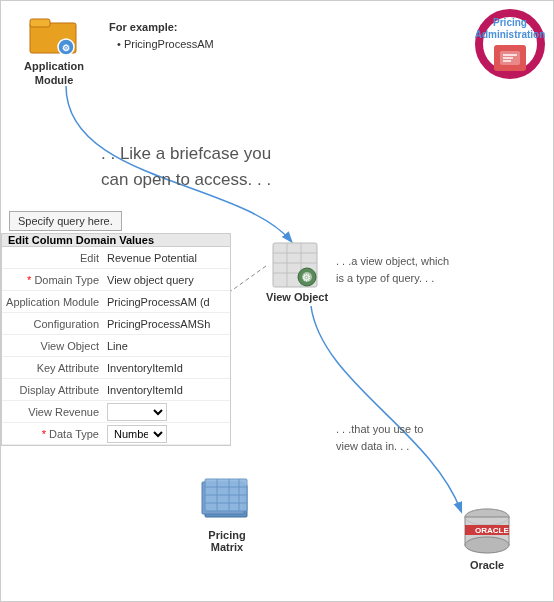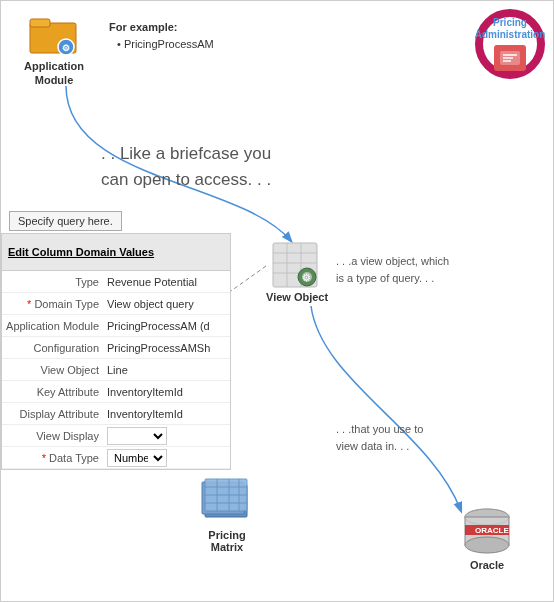--- a/index.html
+++ b/index.html
@@ -130,25 +130,24 @@
       position: absolute;
       top: 232px;
       left: 0px;
       width: 230px;
       background: #fff;
       border: 1px solid #ccc;
       font-size: 11px;
     }
     .edit-panel-title {
       background: #e8e8e8;
-      padding: 12px 6px;
+      padding: 0 6px;
       font-weight: bold;
       font-size: 11px;
       border-bottom: 1px solid #ccc;
-      text-decoration: underline;
     }
     .edit-panel-row {
       display: flex;
       border-bottom: 1px solid #eee;
       min-height: 22px;
       align-items: center;
     }
     .edit-panel-label {
       width: 105px;
       text-align: right;
@@ -313,21 +312,21 @@
     <div>. . Like a briefcase you</div>
     <div>can open to access. . .</div>
   </div>
 
   <button class="specify-query-btn">Specify query here.</button>
 
   <div class="edit-panel">
     <div class="edit-panel-title">Edit Column Domain Values</div>
 
     <div class="edit-panel-row">
-      <div class="edit-panel-label">Type</div>
+      <div class="edit-panel-label">Edit</div>
       <div class="edit-panel-value">Revenue Potential</div>
     </div>
 
     <div class="edit-panel-row">
       <div class="edit-panel-label"><span style="color:red;">* </span>Domain Type</div>
       <div class="edit-panel-value">View object query</div>
     </div>
 
     <div class="edit-panel-row">
       <div class="edit-panel-label">Application Module</div>
@@ -348,21 +347,21 @@
       <div class="edit-panel-label">Key Attribute</div>
       <div class="edit-panel-value">InventoryItemId</div>
     </div>
 
     <div class="edit-panel-row">
       <div class="edit-panel-label">Display Attribute</div>
       <div class="edit-panel-value">InventoryItemId</div>
     </div>
 
     <div class="edit-panel-row">
-      <div class="edit-panel-label">View Display</div>
+      <div class="edit-panel-label">View Revenue</div>
       <div class="edit-panel-value">
         <select class="edit-panel-select">
           <option value=""></option>
         </select>
       </div>
     </div>
 
     <div class="edit-panel-row">
       <div class="edit-panel-label"><span style="color:red;">* </span>Data Type</div>
       <div class="edit-panel-value">

